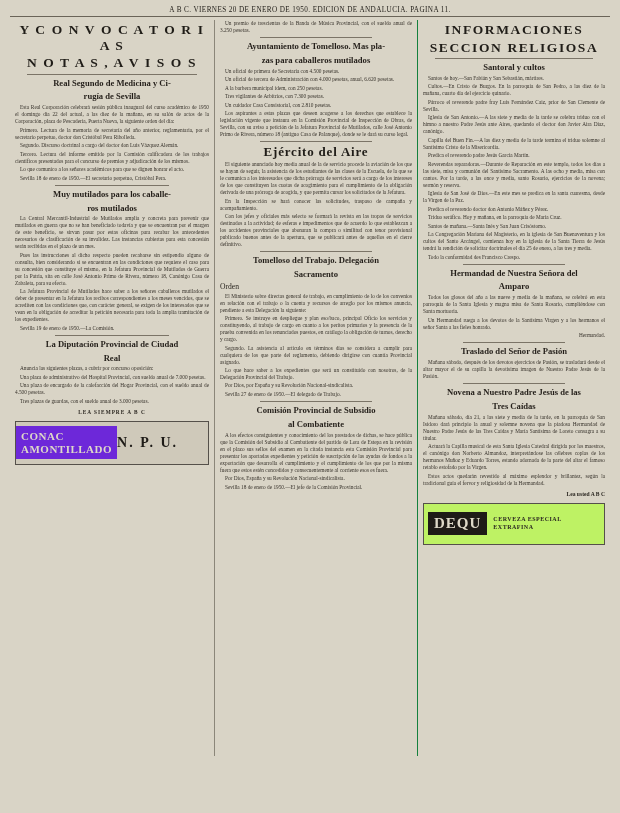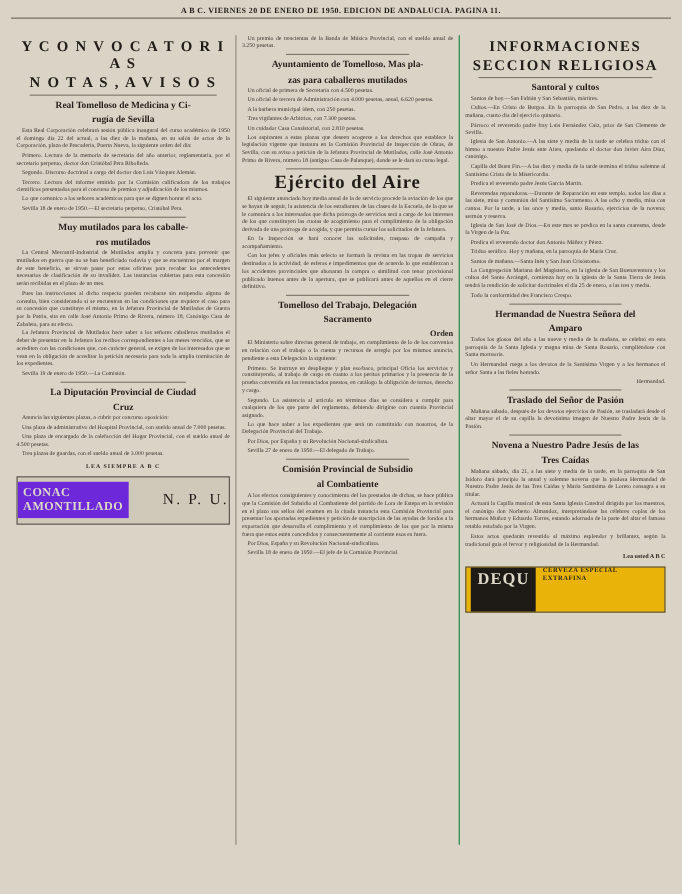--- a/index.html
+++ b/index.html
@@ -14,24 +14,24 @@
     position:relative;
     width:620px;height:813px;
     background:#d9d4c6;
     box-sizing:border-box;
     padding:6px 10px 6px 10px;
   }
   .masthead{
     text-align:center;
     font-size:7.2px;
     letter-spacing:.4px;
-    font-weight:bold;
+    font-weight:normal;
     border-bottom:1px solid #6a6458;
     padding-bottom:2px;
-    margin-bottom:15px;
+    margin-bottom:3px;
     color:#1f1c17;
   }
   .cols{
     display:flex;
     gap:0;
     height:736px;
   }
   .col{
     box-sizing:border-box;
     padding:0 5px;
@@ -43,40 +43,40 @@
   h1.head-main{
     font-size:13.5px;
     letter-spacing:1.6px;
     text-align:center;
     font-weight:bold;
     margin:2px 0 1px 0;
     line-height:1.15;
     color:#201d18;
   }
   h2.sec-head{
-    font-size:17px;
+    font-size:13px;
     letter-spacing:.8px;
     text-align:center;
     font-weight:bold;
     margin:3px 0 2px 0;
     line-height:1.1;
     color:#201d18;
   }
   h3.sub-head{
     font-size:8.6px;
     font-weight:bold;
     text-align:center;
     margin:4px 0 2px 0;
     line-height:1.15;
     color:#241f1a;
   }
   h4.small-head{
     font-size:7.6px;
-    font-weight:bold;
-    text-align:right;
+    font-weight:normal;
+    text-align:left;
     margin:3px 0 1px 0;
     line-height:1.15;
   }
   .rule{
     border:0;border-top:1px solid #7b7467;
     margin:3px 12px;
   }
   .rule.short{margin:3px 40px;}
   p.body{
     font-size:5.3px;
@@ -98,31 +98,31 @@
     overflow:hidden;
   }
   .ad-left{
     background:#6d28d9;color:#ded8c8;
     font-size:11px;font-weight:bold;
     padding:4px 5px;line-height:1.15;
     letter-spacing:.5px;
     white-space:nowrap;
   }
   .ad-right{
-    flex:1;text-align:right;
-    font-size:14px;font-weight:normal;
+    flex:1;text-align:left;
+    font-size:14px;font-weight:bold;
     letter-spacing:2px;
     color:#1e1b17;
   }
   .ad2{
     margin-top:6px;
     border:1px solid #55504a;
-    background:#eab308;
+    background:#bef264;
     height:42px;
-    display:flex;
+    display:flex;align-items:center;
     padding:0 4px;
     box-sizing:border-box;
   }
   .dequ{
     background:#1e1b17;color:#ded8c8;
     font-size:15px;font-weight:bold;
     padding:3px 6px;letter-spacing:1px;
   }
   .dequ-txt{
     font-size:6px;font-weight:bold;
@@ -147,42 +147,42 @@
 
   <div class="masthead">A B C. VIERNES 20 DE ENERO DE 1950. EDICION DE ANDALUCIA. PAGINA 11.</div>
 
   <div class="cols">
 
     <div class="col c1">
       <h1 class="head-main">Y   C O N V O C A T O R I A S</h1>
       <h1 class="head-main">N O T A S ,   A V I S O S</h1>
       <hr class="rule">
 
-      <h3 class="sub-head">Real Tomelloso de Medicina y Ci-</h3>
+      <h3 class="sub-head">Real Segundo de Medicina y Ci-</h3>
       <h3 class="sub-head">rugía de Sevilla</h3>
       <p class="body">Esta Real Corporación celebrará sesión pública inaugural del curso académico de 1950 el domingo día 22 del actual, a las diez de la mañana, en su salón de actos de la Corporación, plaza de Pescaderia, Puerta Nueva, la siguiente orden del día:</p>
       <p class="body">Primero. Lectura de la memoria de secretaría del año anterior, reglamentaria, por el secretario perpetuo, doctor don Cristóbal Pera Ribolleda.</p>
       <p class="body">Segundo. Discurso doctrinal a cargo del doctor don Luis Vázquez Alemán.</p>
       <p class="body">Tercero. Lectura del informe emitido por la Comisión calificadora de los trabajos científicos presentados para el concurso de premios y adjudicación de los mismos.</p>
       <p class="body">Lo que comunico a los señores académicos para que se dignen honrar el acto.</p>
       <p class="body">Sevilla 18 de enero de 1950.—El secretario perpetuo, Cristóbal Pera.</p>
 
       <hr class="rule short">
 
       <h3 class="sub-head">Muy mutilados para los caballe-</h3>
       <h3 class="sub-head">ros mutilados</h3>
       <p class="body">La Central Mercantil-Industrial de Mutilados amplía y concreta para prevenir que mutilados en guerra que no se han beneficiado todavía y que se encuentran por el margen de este beneficio, se sirvan pasar por estas oficinas para recabar los antecedentes necesarios de clasificación de su invalidez. Las instancias cubiertas para esta concesión serán recibidas en el plazo de un mes.</p>
       <p class="body">Pues las instrucciones al dicho respecto pueden recabarse sin estipendio alguno de consulta, bien considerando si se encuentran en las condiciones que requiere el caso para su concesión que constituye el mismo, en la Jefatura Provincial de Mutilados de Guerra por la Patria, sita en calle José Antonio Primo de Rivera, número 18, Canónigo Casa de Zabaleta, para su efecto.</p>
       <p class="body">La Jefatura Provincial de Mutilados hace saber a los señores caballeros mutilados el deber de presentar en la Jefatura los recibos correspondientes a los meses vencidos, que se acrediten con las condiciones que, con carácter general, se exigen de los interesados que se vean en la obligación de acreditar la petición necesaria para toda la amplia tramitación de los expedientes.</p>
       <p class="body">Sevilla 19 de enero de 1950.—La Comisión.</p>
 
       <hr class="rule short">
 
       <h3 class="sub-head">La Diputación Provincial de Ciudad</h3>
-      <h3 class="sub-head">Cruz</h3>
+      <h3 class="sub-head">Real</h3>
       <p class="body">Anuncia las siguientes plazas, a cubrir por concurso oposición:</p>
       <p class="body">Una plaza de administrativo del Hospital Provincial, con sueldo anual de 7.000 pesetas.</p>
       <p class="body">Una plaza de encargado de la calefacción del Hogar Provincial, con el sueldo anual de 4.500 pesetas.</p>
       <p class="body">Tres plazas de guardas, con el sueldo anual de 3.000 pesetas.</p>
 
       <div class="sign">LEA SIEMPRE A B C</div>
 
       <div class="ad">
         <div class="ad-left">
           <div>CONAC</div>

